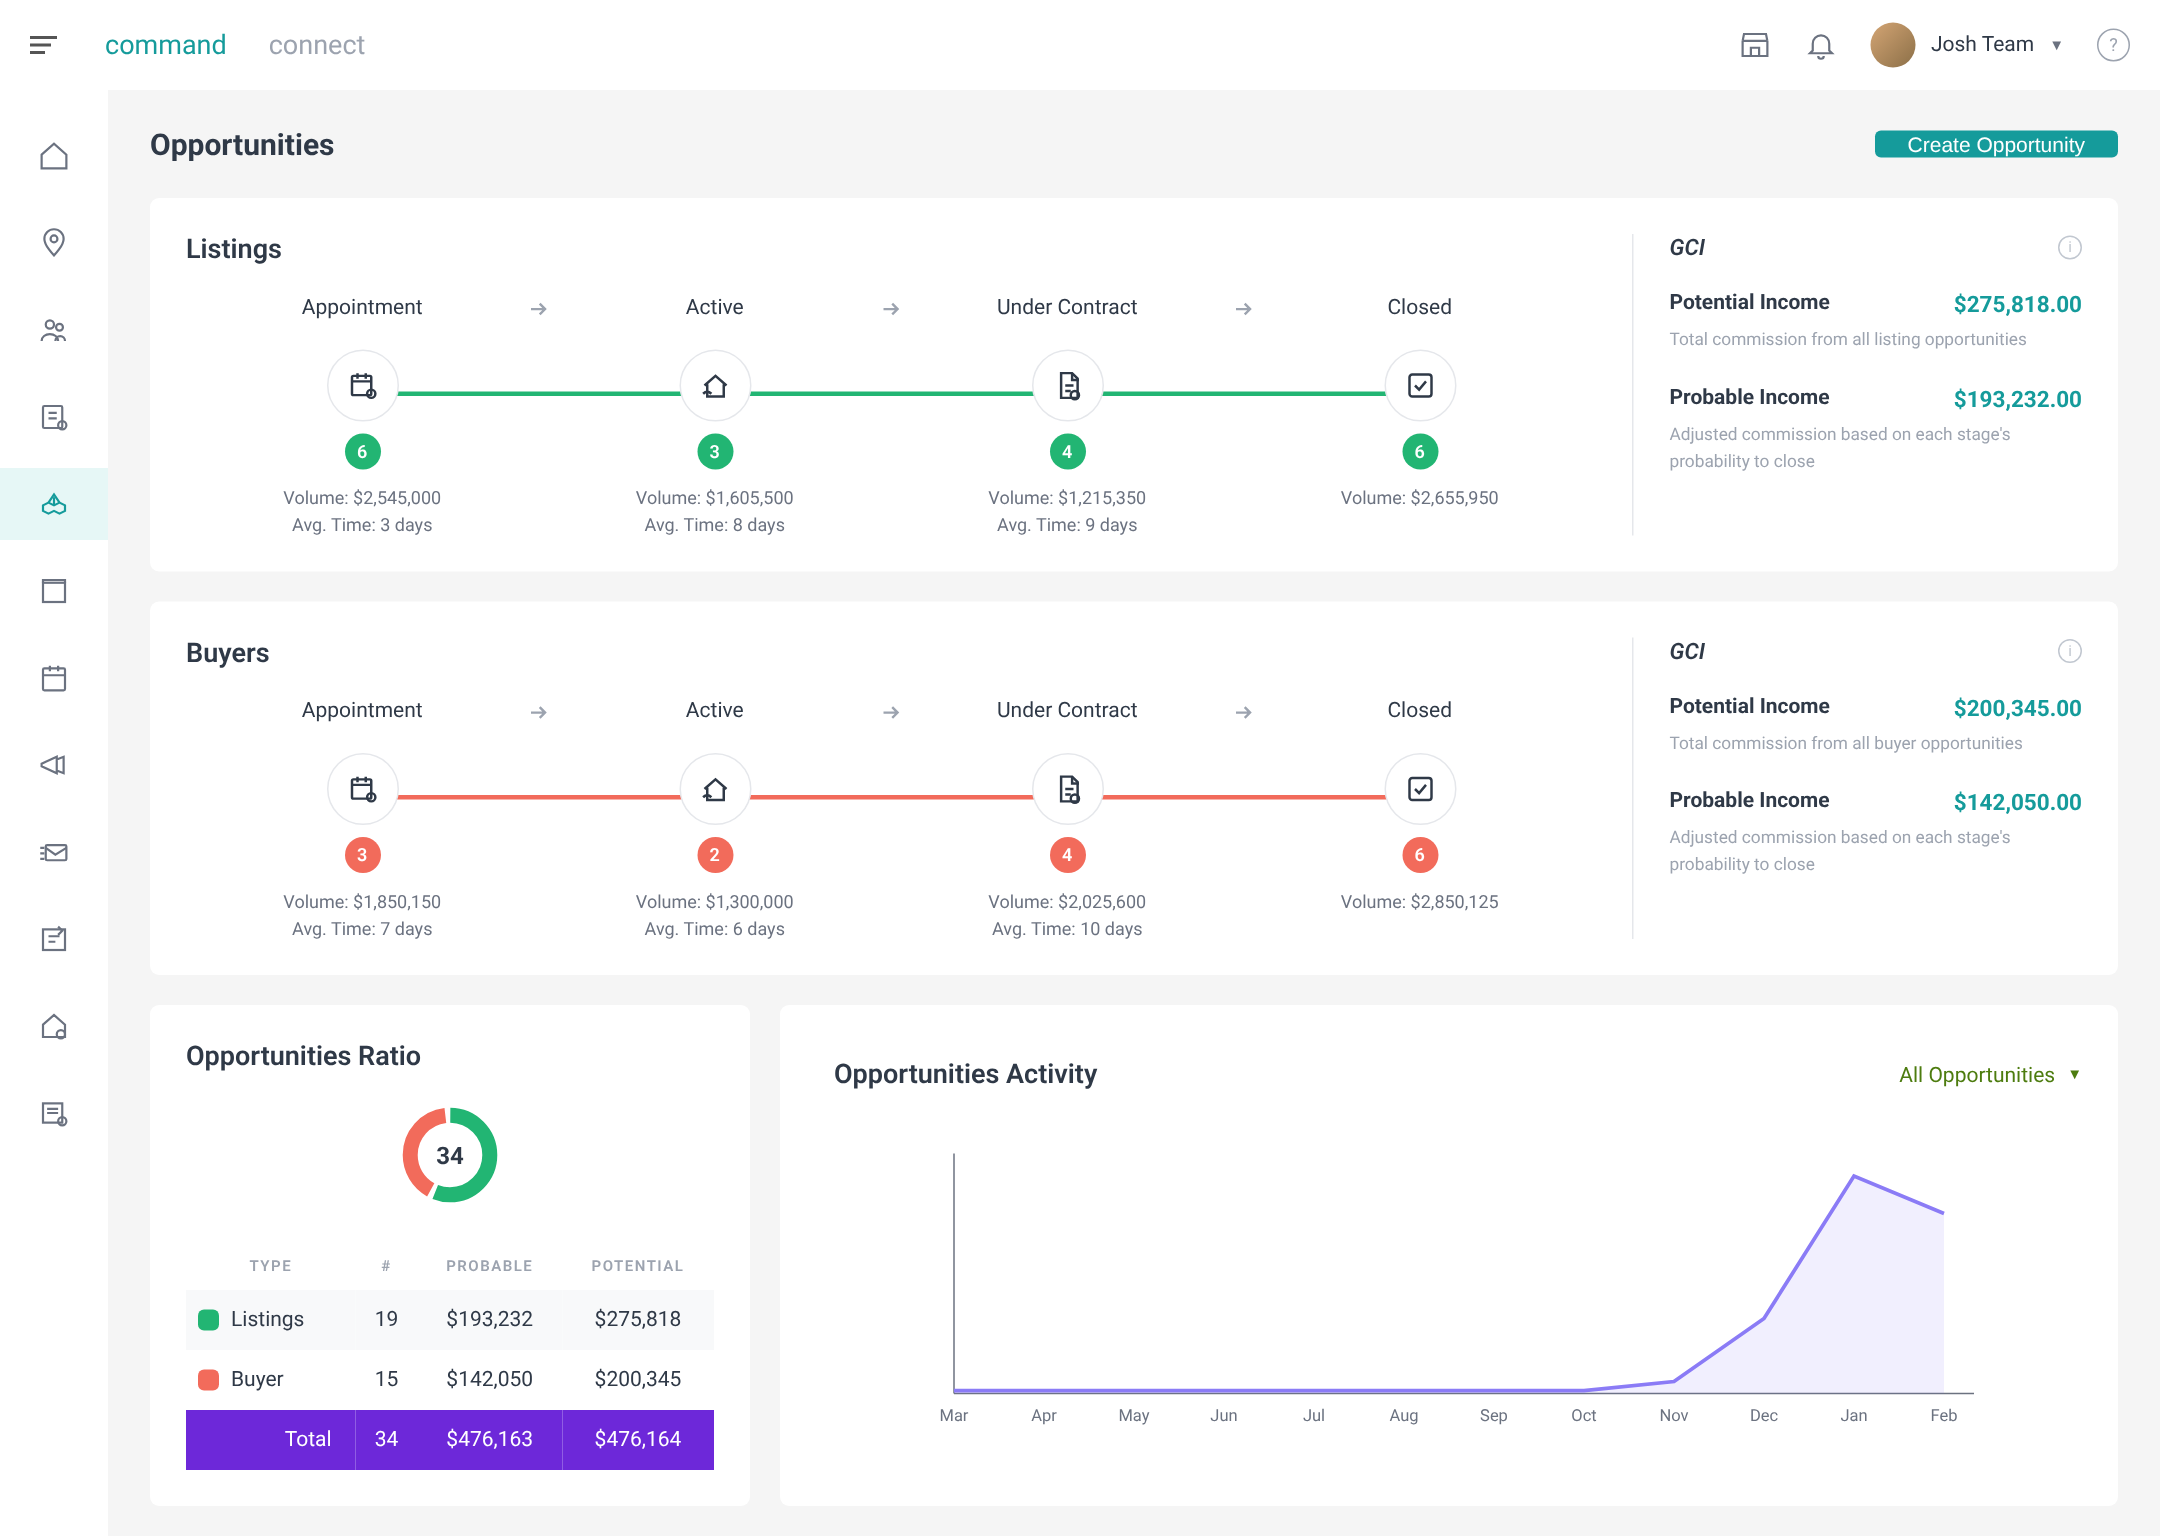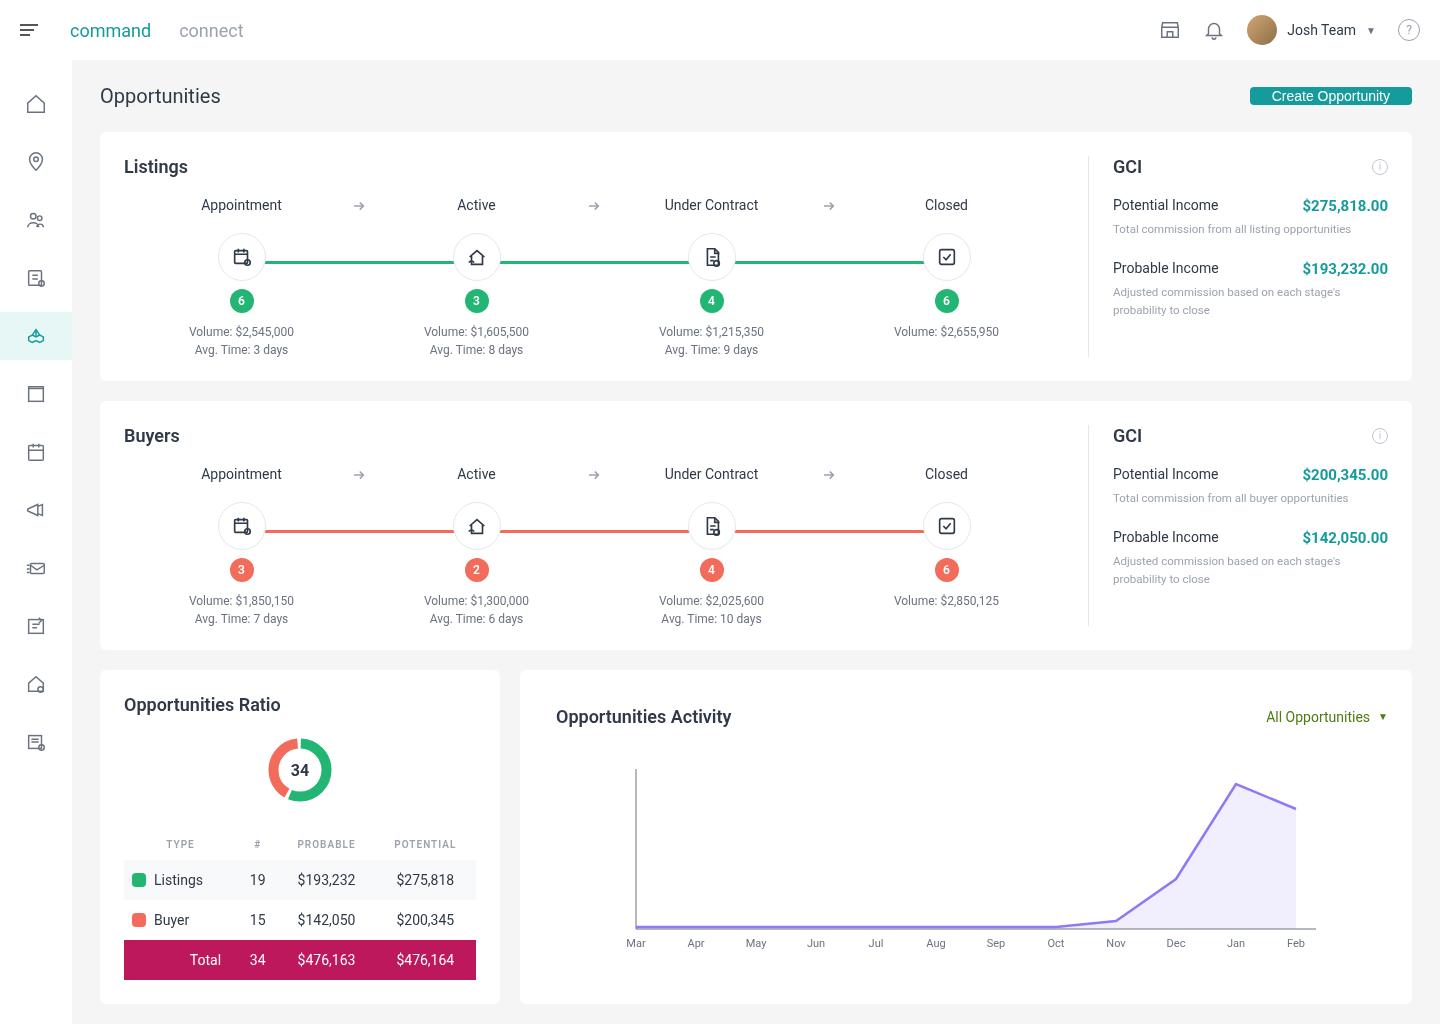--- a/index.html
+++ b/index.html
@@ -22,21 +22,21 @@
     .help-icon { width: 22px; height: 22px; border: 1.5px solid #9ca3af; border-radius: 50%; display:flex; align-items:center; justify-content:center; color:#9ca3af; font-size:12px; cursor:pointer;}
     
     .layout { display: flex; }
     .sidebar { width: 72px; background: #fff; display: flex; flex-direction: column; align-items: center; padding-top: 20px; gap: 10px; }
     .sidebar-item { width: 72px; height: 48px; display: flex; align-items: center; justify-content: center; cursor: pointer; color: #6b7280; }
     .sidebar-item.active { background: #e6f7f6; color: #159b9b; }
     .sidebar-item svg { width: 22px; height: 22px; }
     
     .main { flex: 1; padding: 24px 28px; }
     .page-header { display: flex; justify-content: space-between; align-items: center; margin-bottom: 24px; }
-    .page-title { font-size: 20px; font-weight: 400; color: #2f3947; }
+    .page-title { font-size: 20px; font-weight: 700; color: #2f3947; }
     .btn-primary { background: #159b9b; color: #fff; border: none; padding: 1px 22px; border-radius: 4px; font-size: 14px; cursor: pointer; }
     
     .card { background: #fff; border-radius: 6px; padding: 24px; margin-bottom: 20px; }
     .card-split { display: flex; }
     .card-left { flex: 1; padding-right: 24px; }
     .card-right { width: 300px; border-left: 1px solid #e5e7eb; padding-left: 24px; }
     .card-title { font-size: 18px; font-weight: 600; color: #2f3947; margin-bottom: 20px; }
     
     .pipeline { display: flex; align-items: flex-start; position: relative; }
     .pipeline-stage { flex: 1; text-align: center; position: relative; z-index:2;}
@@ -46,40 +46,40 @@
     .stage-node svg { width: 22px; height: 22px; color:#2f3947; }
     .stage-badge { width: 24px; height: 24px; border-radius: 12px; color: #fff; font-size: 12px; font-weight: 600; display: flex; align-items: center; justify-content: center; margin: 8px auto 12px; }
     .badge-green { background: #22b573; }
     .badge-red { background: #f26b5b; }
     .stage-stat { font-size: 12px; color: #6b7280; margin-top: 4px; }
     .pipeline-line { position: absolute; top: 64px; left: 12%; right: 12%; height: 3px; z-index:1; }
     .line-green { background: #22b573; }
     .line-red { background: #f26b5b; }
     
     .gci-header { display: flex; justify-content: space-between; align-items: center; margin-bottom: 20px; }
-    .gci-title { font-size: 18px; font-weight: 600; }
+    .gci-title { font-size: 15px; font-weight: 600; font-style: italic; }
     .info-icon { width: 16px; height: 16px; border: 1.5px solid #c1c7d0; border-radius:50%; display:flex; align-items:center; justify-content:center; font-size:10px; color:#c1c7d0;}
     .gci-row { display: flex; justify-content: space-between; margin-bottom: 6px; }
-    .gci-label { font-size: 14px; font-weight: 400; color: #2f3947; }
+    .gci-label { font-size: 14px; font-weight: 700; color: #2f3947; }
     .gci-value { font-size: 15px; font-weight: 700; color: #159b9b; text-align: right; }
     .gci-desc { font-size: 11.5px; color: #9ca3af; margin-bottom: 22px; line-height:1.5; }
     
     .bottom-row { display: flex; gap: 20px; }
     .ratio-card { width: 400px; background: #fff; border-radius: 6px; padding: 24px; }
     .activity-card { flex: 1; background: #fff; border-radius: 6px; padding: 24px; }
     
     .donut-wrap { display:flex; justify-content:center; margin: 16px 0 24px; }
     .donut { width: 70px; height: 70px; position: relative; }
     .donut-center { position: absolute; inset: 0; display: flex; align-items: center; justify-content: center; font-weight: 700; font-size: 16px; }
     
     .ratio-table { width: 100%; border-collapse: collapse; }
     .ratio-table th { text-align: center; font-size: 10px; font-weight: 600; color: #9ca3af; letter-spacing: 1px; padding: 10px 8px; }
     .ratio-table td { padding: 12px 8px; text-align: center; font-size: 14px; }
     .ratio-table tr.odd { background: #f8f9fa; }
-    .ratio-table tr.total { background: #be185d; color: #fff; margin-left: 16px; }
+    .ratio-table tr.total { background: #6d28d9; color: #fff; margin-left: 16px; }
     .ratio-table tr.total td { font-weight:400; }
     .ratio-table .type-cell { text-align:left; display:flex; align-items:center; gap:8px; }
     .legend-dot { width: 14px; height: 14px; border-radius: 4px; display: inline-block; }
     .dot-green { background: #22b573; }
     .dot-red { background: #f26b5b; }
     
     .activity-header { display: flex; justify-content: space-between; align-items: center; margin-bottom: 20px; }
     .dropdown { display: flex; align-items: center; gap: 8px; font-size: 14px; color: #4d7c0f; cursor:pointer; }
     .chart-svg { width: 100%; height: 200px; }
   </style>

